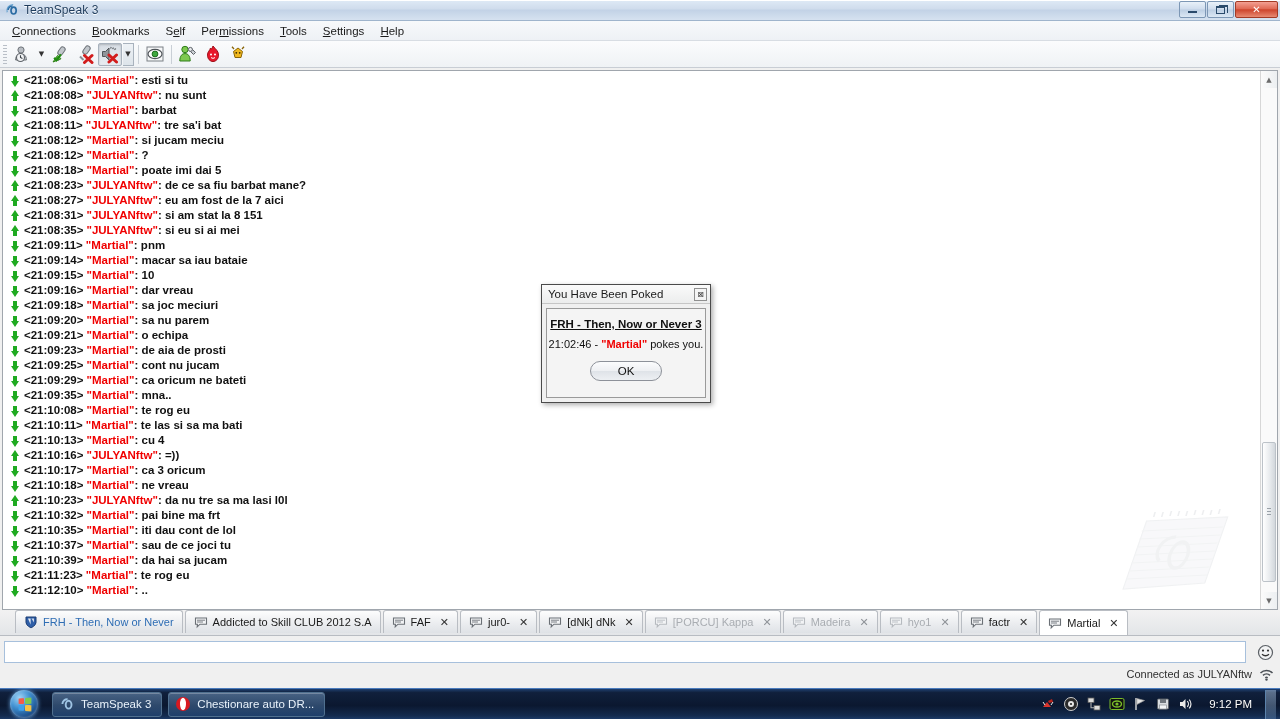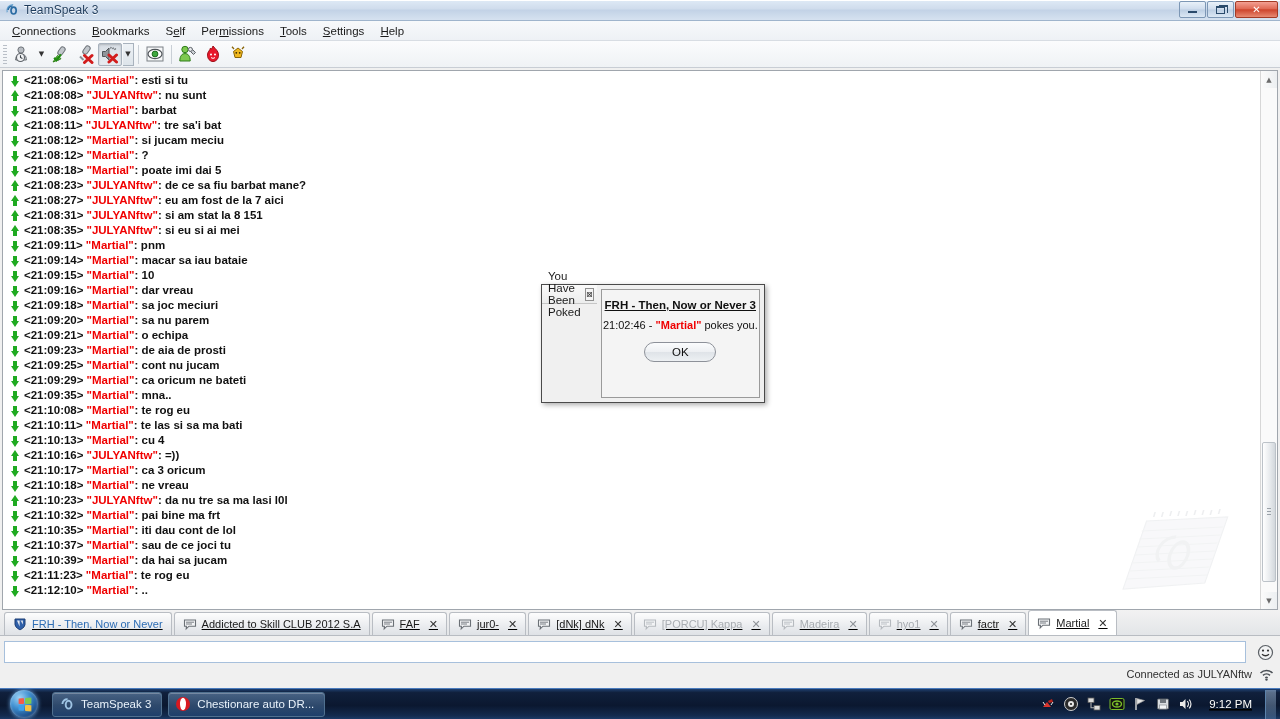--- a/index.html
+++ b/index.html
@@ -184,25 +184,24 @@
   #sb-thumb:after {
     content:''; position:absolute; left:4px; right:4px; top:50%;
     margin-top:-4px; height:8px;
     background-image: repeating-linear-gradient(to bottom,#9aa1a8 0 1px, transparent 1px 3px);
   }
 
   
   #tabbar {
     flex: 0 0 26px; height: 26px;
     background: linear-gradient(to bottom,#f2f2f2,#e3e5e8);
-    display: flex; align-items: flex-end;
-    padding: 0 0 0 4px;
+    display: flex; 
+    padding: 0 0 0 15px;
     border-bottom: 1px solid #b8bcc2;
     overflow: hidden;
-    text-decoration: underline;
   }
   .tab {
     height: 23px; display: flex; align-items: center;
     padding: 0 8px; margin-right: 2px;
     font-size: 11px; color: #1a1a1a;
     background: linear-gradient(to bottom,#fdfdfd,#eaecef 60%,#dfe2e6);
     border: 1px solid #b9bdc3; border-bottom: none;
     border-radius: 3px 3px 0 0;
     white-space: nowrap; gap: 5px;
   }
@@ -243,26 +242,26 @@
     flex: 0 0 20px; height: 20px;
     display: flex; justify-content: flex-end;
     padding-right: 6px; gap: 7px;
     background: #f0f0f0;
     font-size: 11px; color: #303030;
   }
 
   
   #poke-dialog {
     position: absolute; left: 541px; top: 284px;
-    width: 224px; height: 119px;
+    width: 170px; height: 119px;
     background: #f0f0f0;
     border: 1px solid #4a4a4a;
     box-shadow: 2px 2px 5px rgba(0,0,0,.32);
     z-index: 50;
-    display: flex;  justify-content: flex-end;
+    display: flex; flex-direction: column;
   }
   #poke-title {
     height: 19px; flex: 0 0 19px;
     display: flex; align-items: center; justify-content: space-between;
     padding: 0 3px 0 6px;
     background: linear-gradient(to bottom,#fafafa,#eceded);
     border-bottom: 1px solid #c6c6c6;
     font-size: 11.5px; color: #1a1a1a;
   }
   #poke-close {
@@ -326,21 +325,21 @@
     padding: 0 10px 0 6px;
     display: flex; align-items: center; gap: 6px;
     border: 1px solid #50708f; border-radius: 3px;
     background: linear-gradient(to bottom, rgba(140,180,220,.45), rgba(40,80,130,.55));
     color: #e9f2fb; font-size: 11.5px;
     box-shadow: inset 0 1px 0 rgba(255,255,255,.25);
     white-space: nowrap;
   }
   #tray {
     margin-left: auto; display: flex; align-items: center;
-    gap: 7px; padding-right: 4px; height: 31px; text-decoration: underline;
+    gap: 7px; padding-right: 4px; height: 31px;
   }
   .tray-ico { width: 16px; height: 16px; position: relative; }
   #tray-clock {
     color: #ffffff; font-size: 11.5px; margin: 0 6px 0 8px;
     text-shadow: 0 1px 1px rgba(0,0,0,.6);
   }
   #show-desktop {
     width: 11px; height: 29px;
     background: linear-gradient(to bottom, rgba(190,215,240,.45), rgba(120,160,205,.3));
     border-left: 1px solid #5b82ab;

